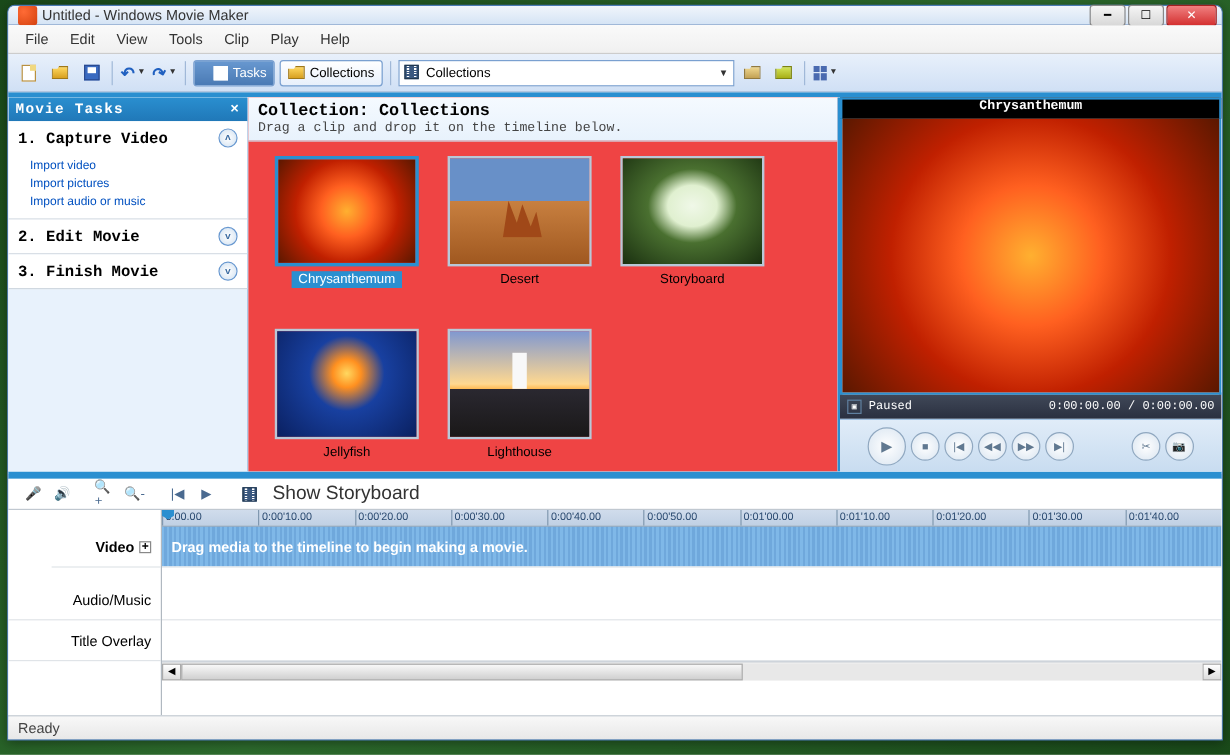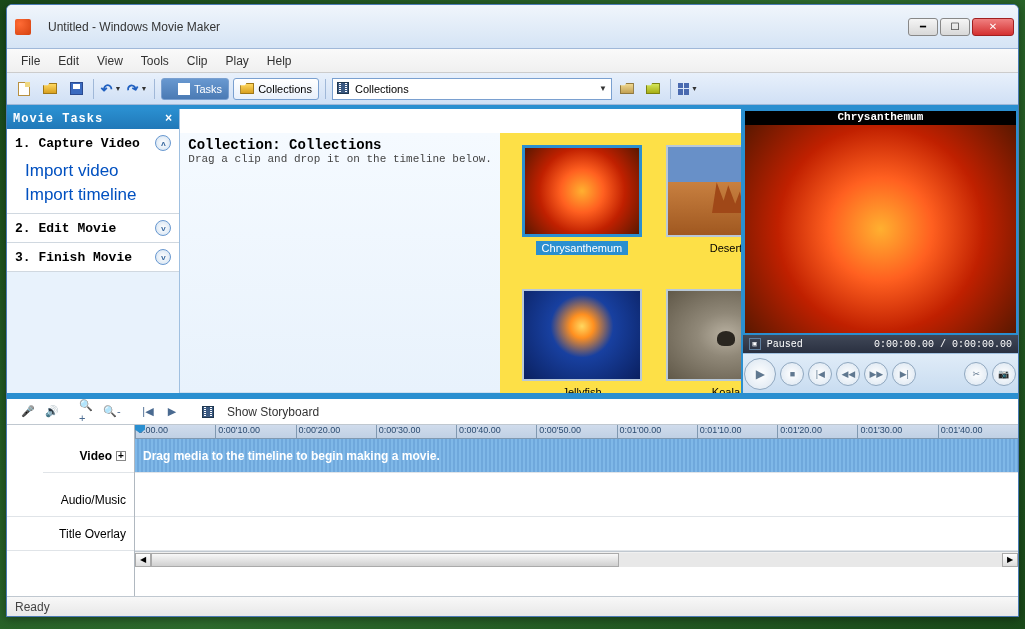--- a/index.html
+++ b/index.html
@@ -1,18 +1,18 @@
 <!DOCTYPE html>
 <html><head>
 <meta charset="utf-8">
 <style>
 * { margin: 0; padding: 0; box-sizing: border-box; }
 body { font-family: Tahoma, Verdana, sans-serif; font-size: 11px; background: linear-gradient(135deg, #1a4a1a 0%, #2d6b2d 50%, #1a4a1a 100%); overflow: hidden; width: 1025px; height: 629px; }
 .window { width: 1013px; height: 613px; margin: 4px auto; background: #fff; border: 1px solid #4a7ab4; border-radius: 6px 6px 0 0; box-shadow: 0 2px 10px rgba(0,0,0,0.4); display: flex; flex-direction: column; }
-.titlebar { height: 44px; background: linear-gradient(#f0f5fb, #d5e4f5); border-radius: 5px 5px 0 0; display: flex; align-items: center; padding: 0 4px; border-bottom: 1px solid #a0b8d8; gap: 13px; }
+.titlebar { height: 16px; background: linear-gradient(#f0f5fb, #d5e4f5); border-radius: 5px 5px 0 0; display: flex; align-items: center; padding: 0 4px; border-bottom: 1px solid #a0b8d8; }
 .titlebar-icon { width: 16px; height: 16px; margin: 0 4px; background: radial-gradient(circle at 30% 30%, #ff6b35, #d4410f); border-radius: 2px; }
 .titlebar-text { flex: 1; font-size: 12px; color: #333; }
 .win-btns { display: flex; gap: 2px; }
 .win-btn { width: 30px; height: 18px; border: 1px solid #888; border-radius: 3px; display: flex; align-items: center; justify-content: center; font-size: 10px; cursor: pointer; }
 .win-btn.min { background: linear-gradient(#f5f5f5, #d8d8d8); }
 .win-btn.max { background: linear-gradient(#f5f5f5, #d8d8d8); }
 .win-btn.close { background: linear-gradient(#f08080, #d43030); color: #fff; width: 42px; border-color: #a02020; }
 .menubar { height: 24px; background: linear-gradient(#fafafa, #f0f0f0); border-bottom: 1px solid #ccc; display: flex; align-items: center; padding: 0 6px; gap: 2px; }
 .menu-item { padding: 2px 8px; font-size: 12px; color: #333; cursor: pointer; }
 .toolbar { height: 32px; background: linear-gradient(#e8f0fb, #d0e0f5); border-bottom: 1px solid #a0b8d8; display: flex; align-items: center; padding: 0 6px; gap: 4px; }
@@ -26,22 +26,22 @@
 .tb-combo-text { flex: 1; }
 .tb-combo-arrow { font-size: 8px; color: #333; }
 .middle { flex: 1; display: flex; background: #fff; border-bottom: 2px solid #2a8fd0; overflow: hidden; }
 .taskpane { width: 200px; background: #e8f2fc; border-right: 1px solid #a0c0e0; display: flex; flex-direction: column; }
 .taskpane-header { height: 20px; background: linear-gradient(#2a8fd0, #2078b8); color: #fff; display: flex; align-items: center; justify-content: space-between; padding: 0 6px; font-family: "Courier New", monospace; font-size: 12px; font-weight: bold; letter-spacing: 1px; }
 .taskpane-close { cursor: pointer; font-size: 12px; }
 .task-section { background: #fff; border-bottom: 1px solid #d0d8e0; }
 .task-heading { display: flex; align-items: center; justify-content: space-between; padding: 6px 8px; font-family: "Courier New", monospace; font-size: 13px; font-weight: bold; cursor: pointer; }
 .task-chevron { width: 16px; height: 16px; border: 1px solid #6898d0; border-radius: 50%; display: flex; align-items: center; justify-content: center; font-size: 8px; color: #3a6aa0; background: radial-gradient(#fff, #d0e0f0); }
 .task-links { padding: 2px 6px 6px 18px; }
-.task-link { display: block; color: #0050c0; font-size: 17px; padding: 2px 0; cursor: pointer; text-decoration: none; }
-.collection-area { flex: 1; display: flex; background: #fde047; margin-top: 24px; }
+.task-link { display: block; color: #0050c0; font-size: 10px; padding: 2px 0; cursor: pointer; text-decoration: none; }
+.collection-area { flex: 1; display: flex; flex-direction: column; background: #ef4444; }
 .collection-header { padding: 4px 8px; background: linear-gradient(#f5faff, #e8f2fc); border-bottom: 1px solid #d0e0f0; }
 .collection-title { font-family: "Courier New", monospace; font-size: 14px; font-weight: bold; }
 .collection-subtitle { font-family: "Courier New", monospace; font-size: 11px; color: #444; }
 .thumbs { flex: 1; padding: 12px; display: grid; grid-template-columns: repeat(3, 140px); grid-template-rows: repeat(2, 140px); gap: 4px 4px; overflow: hidden; position: relative; }
 .thumb-item { display: flex; flex-direction: column; align-items: center; cursor: pointer; }
 .thumb-img { width: 120px; height: 92px; border: 2px solid #b8c8d8; object-fit: cover; }
 .thumb-item.selected .thumb-img { border: 3px solid #2a8fd0; }
 .thumb-label { font-size: 11px; margin-top: 4px; padding: 1px 6px; }
 .thumb-item.selected .thumb-label { background: #2a8fd0; color: #fff; }
 .preview { width: 320px; display: flex; flex-direction: column; background: #e8f2fc; border-left: 2px solid #2a8fd0; }
@@ -53,21 +53,21 @@
 .preview-status-text { flex: 1; }
 .preview-time { font-size: 10px; }
 .preview-controls { height: 44px; background: linear-gradient(#e0ecf8, #c8dcf0); display: flex; align-items: center; justify-content: center; gap: 4px; border-top: 1px solid #a0c0e0; }
 .pc-btn { width: 24px; height: 24px; border: 1px solid #90a8c0; border-radius: 50%; background: radial-gradient(#fff, #d8e4f0); display: flex; align-items: center; justify-content: center; font-size: 9px; color: #607890; cursor: pointer; }
 .pc-btn.play { width: 32px; height: 32px; font-size: 12px; }
 .pc-spacer { width: 40px; }
 .bottom { height: 197px; background: #fff; display: flex; flex-direction: column; }
 .timeline-toolbar { height: 26px; border-bottom: 1px solid #c0c8d0; display: flex; align-items: center; padding: 0 12px; gap: 6px; }
 .tl-btn { width: 18px; height: 18px; display: flex; align-items: center; justify-content: center; cursor: pointer; font-size: 11px; color: #4a6a90; }
 .tl-sep { width: 6px; }
-.tl-text { font-size: 12px; color: #333; margin-left: 4px; }
+.tl-text { font-size: 16px; color: #333; margin-left: 4px; }
 .timeline-grid { flex: 1; display: flex; position: relative; overflow: hidden; }
 .track-labels { width: 128px; background: #fff; border-right: 1px solid #b0b8c0; }
 .track-label { height: 34px; display: flex; align-items: center; justify-content: flex-end; padding: 0 8px; font-size: 12px; border-bottom: 1px solid #e0e4e8; }
 .track-label.video { font-weight: bold; margin-left: 36px; }
 .track-label .expand { font-size: 10px; margin-left: 4px; border: 1px solid #888; width: 10px; height: 10px; display: inline-flex; align-items: center; justify-content: center; }
 .track-area { flex: 1; position: relative; background: #fff; overflow-x: auto; }
 .ruler { height: 14px; background: linear-gradient(#d0dcec, #c0d0e4); border-bottom: 1px solid #8098b0; position: relative; font-size: 9px; color: #2a4a70; display: flex; }
 .ruler-mark { flex: 1; border-left: 1px solid #8098b0; padding-left: 2px; white-space: nowrap; }
 .track-row { height: 34px; border-bottom: 1px solid #e0e4e8; position: relative; }
 .track-row.video { background: repeating-linear-gradient(90deg, #7fb8e8 0, #7fb8e8 2px, #6fa8dc 2px, #6fa8dc 4px); display: flex; align-items: center; padding-left: 8px; color: #fff; font-size: 12px; font-weight: bold; }
@@ -195,21 +195,22 @@
         <span class="taskpane-close">×</span>
       </div>
       <div id="task-sections">
           <div class="task-section">
             <div class="task-heading">
               <span>1. Capture Video</span>
               <span class="task-chevron">ʌ</span>
             </div>
             <div class="task-links">
               <a class="task-link">Import video</a>
-              <a class="task-link">Import timeline</a>
+              <a class="task-link">Import pictures</a>
+              <a class="task-link">Import audio or music</a>
             </div>
           </div>
           <div class="task-section">
             <div class="task-heading">
               <span>2. Edit Movie</span>
               <span class="task-chevron">v</span>
             </div>
           </div>
           <div class="task-section">
             <div class="task-heading">
@@ -242,26 +243,20 @@
             <div class="thumb-img">
               <div class="art hydra"></div>
             </div>
             <div class="thumb-label">Storyboard</div>
           </div>
           <div class="thumb-item">
             <div class="thumb-img">
               <div class="art jelly"></div>
             </div>
             <div class="thumb-label">Jellyfish</div>
-          </div>
-          <div class="thumb-item">
-            <div class="thumb-img">
-              <div class="art koala"></div>
-            </div>
-            <div class="thumb-label">Koala</div>
           </div>
           <div class="thumb-item">
             <div class="thumb-img">
               <div class="art light"></div>
             </div>
             <div class="thumb-label">Lighthouse</div>
           </div>
         </div>
     </div>
 

